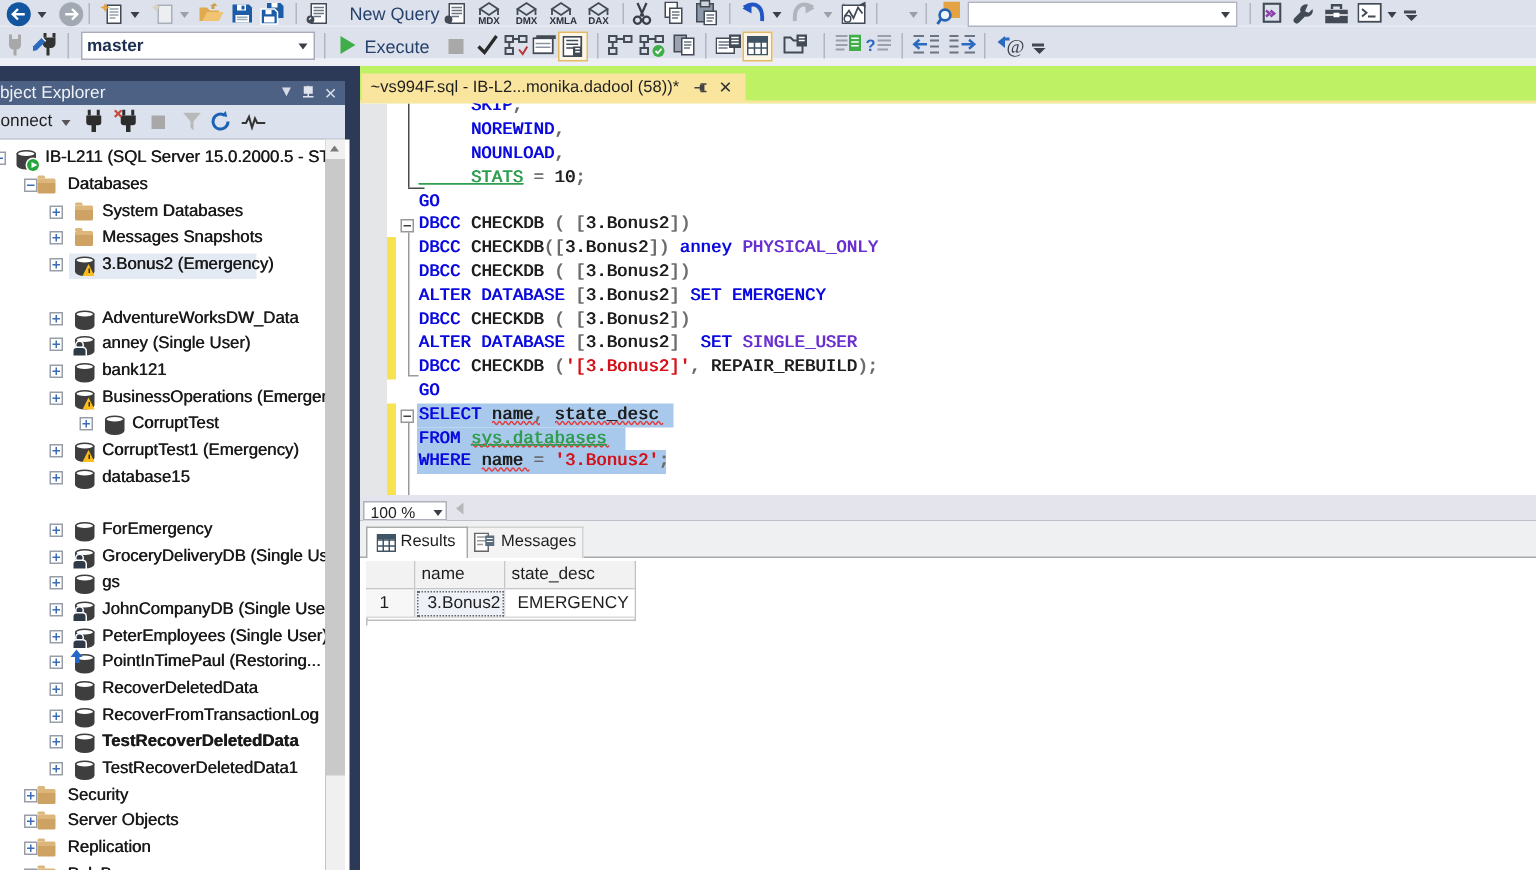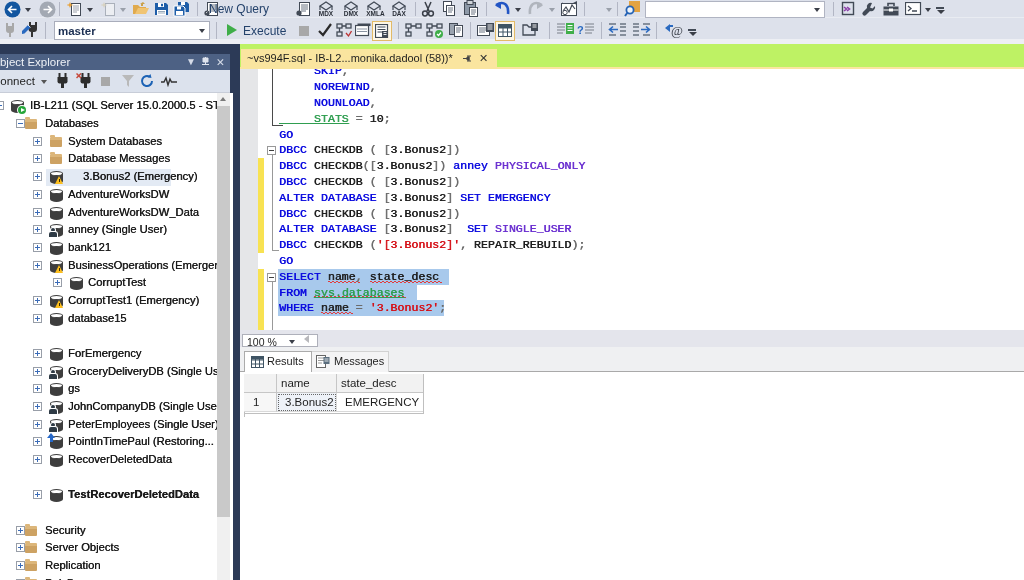--- a/index.html
+++ b/index.html
@@ -115,21 +115,21 @@
         <rect x="4" y="5.5" width="4" height="3" fill="#fff"></rect>
         <rect x="3" y="10" width="7" height="4" fill="#fff"></rect>
       </svg>
   <div class="vsep1" style="left:197px;"></div>
   <svg class="blob" style="left:204px;top:2px;" width="16" height="15">
         <rect x="3.5" y="0.5" width="10" height="13" fill="#fff" stroke="#424a56"></rect>
         <path d="M5 3h7M5 5h7M5 7h7M5 9h5" stroke="#6a7482" stroke-width="1"></path>
         <circle cx="3" cy="11" r="2.6" fill="#424a56"></circle>
         <path d="M2 11l1.4-1.2" stroke="#fff" stroke-width="0.8"></path>
       </svg>
-  <span class="tbtxt" style="left:209px;top:2px;text-align:center;">New Query</span>
+  <span class="tbtxt" style="left:233px;top:2px;text-align:center;">New Query</span>
   <svg class="blob" style="left:296px;top:2px;" width="16" height="15">
         <rect x="3.5" y="0.5" width="10" height="13" fill="#fff" stroke="#424a56"></rect>
         <path d="M5 3h7M5 5h7M5 7h7M5 9h5" stroke="#6a7482" stroke-width="1"></path>
         <circle cx="3" cy="11" r="2.6" fill="#424a56"></circle>
       </svg>
   <svg class="blob" style="left:317px;top:1px;" width="18" height="16">
         <path d="M3 5l6-4 6 4-6 4z" fill="none" stroke="#424a56" stroke-width="1.2"></path>
         <path d="M3 5v4M15 5v4" stroke="#424a56" stroke-width="1.2"></path>
         <text x="9.0" y="15" font-size="6.5" font-weight="bold" font-family="Liberation Sans" fill="#2a2f38" text-anchor="middle">MDX</text>
       </svg>
@@ -391,38 +391,30 @@
           <span class="t" style="left:45px;">Databases</span>
         </div>
     <div class="trow" style="top:39.5px;">
           <span class="folder" style="left:50px;"></span>
           <span class="exp plus" style="left:33px;"></span>
           <span class="t" style="left:68px;">System Databases</span>
         </div>
     <div class="trow" style="top:57.0px;">
           <span class="folder" style="left:50px;"></span>
           <span class="exp plus" style="left:33px;"></span>
-          <span class="t" style="left:68px;">Database Messages</span>
+          <span class="t" style="left:68px;">Messages Snapshots</span>
         </div>
     <div class="trow" style="top:75.0px;">
           <span class="db" style="left:50px;">
             <span class="body"></span>
             <span class="top"></span>
           </span>
           <span class="warn" style="left:55px;top:8px;"></span>
           <span class="exp plus" style="left:33px;"></span>
-          <span class="t" style="left:83px;">3.Bonus2 (Emergency)</span>
-        </div>
-    <div class="trow" style="top:93.0px;">
-          <span class="db" style="left:50px;">
-            <span class="body"></span>
-            <span class="top"></span>
-          </span>
-          <span class="exp plus" style="left:33px;"></span>
-          <span class="t" style="left:68px;">AdventureWorksDW</span>
+          <span class="t" style="left:68px;">3.Bonus2 (Emergency)</span>
         </div>
     <div class="trow" style="top:110.5px;">
           <span class="db" style="left:50px;">
             <span class="body"></span>
             <span class="top"></span>
           </span>
           <span class="exp plus" style="left:33px;"></span>
           <span class="t" style="left:68px;">AdventureWorksDW_Data</span>
         </div>
     <div class="trow" style="top:128.0px;">
@@ -529,27 +521,43 @@
         </div>
     <div class="trow" style="top:340.0px;">
           <span class="db" style="left:50px;">
             <span class="body"></span>
             <span class="top"></span>
           </span>
           <span class="uparr" style="left:47px;top:0px;"></span>
           <span class="exp plus" style="left:33px;"></span>
           <span class="t" style="left:68px;">PointInTimePaul (Restoring...</span>
         </div>
+    <div class="trow" style="top:375.5px;">
+          <span class="db" style="left:50px;">
+            <span class="body"></span>
+            <span class="top"></span>
+          </span>
+          <span class="exp plus" style="left:33px;"></span>
+          <span class="t" style="left:68px;">RecoverFromTransactionLog</span>
+        </div>
     <div class="trow" style="top:393.0px;">
           <span class="db" style="left:50px;">
             <span class="body"></span>
             <span class="top"></span>
           </span>
           <span class="exp plus" style="left:33px;"></span>
           <span class="t" style="left:68px;font-weight:bold;">TestRecoverDeletedData</span>
+        </div>
+    <div class="trow" style="top:411.0px;">
+          <span class="db" style="left:50px;">
+            <span class="body"></span>
+            <span class="top"></span>
+          </span>
+          <span class="exp plus" style="left:33px;"></span>
+          <span class="t" style="left:68px;">TestRecoverDeletedData1</span>
         </div>
     <div class="trow" style="top:428.5px;">
           <span class="folder" style="left:25px;"></span>
           <span class="exp plus" style="left:15.5px;"></span>
           <span class="t" style="left:45px;">Security</span>
         </div>
     <div class="trow" style="top:446.0px;">
           <span class="folder" style="left:25px;"></span>
           <span class="exp plus" style="left:15.5px;"></span>
           <span class="t" style="left:45px;">Server Objects</span>
@@ -629,21 +637,21 @@
 <span class="k">DBCC</span> CHECKDB <span class="g">( [</span>3.Bonus2<span class="g">])</span>
 <span class="k">ALTER DATABASE</span> <span class="g">[</span>3.Bonus2<span class="g">]</span>  <span class="k">SET</span> <span class="v">SINGLE_USER</span>
 <span class="k">DBCC</span> CHECKDB <span class="g">(</span><span class="s">'[3.Bonus2]'</span><span class="g">,</span> REPAIR_REBUILD<span class="g">);</span>
 <span class="k">GO</span>
 <span class="k">SELECT</span> name<span class="g">,</span> state_desc
 <span class="k">FROM</span> <span class="grn">sys.databases</span>
 <span class="k">WHERE</span> name <span class="g">=</span> <span class="s">'3.Bonus2'</span><span class="g">;</span></div>
   </div>
 
   <div class="abs" id="zoombar">
-    <div style="position:absolute;left:2px;top:3.5px;width:76px;height:13px;background:#fff;border:1px solid #aeb0ba;">
+    <div style="position:absolute;left:2px;top:3.5px;width:56px;height:13px;background:#fff;border:1px solid #aeb0ba;">
       <span style="position:absolute;left:4px;top:1px;font-size:10.5px;">100 %</span>
       <div class="ddown" style="left:46px;top:5px;"></div>
     </div>
     <div style="position:absolute;left:64px;top:5px;width:0;height:0;border-top:4px solid transparent;border-bottom:4px solid transparent;border-right:5px solid #b8b8bc;"></div>
   </div>
 
   <div class="abs" id="restabs">
     <div style="position:absolute;left:4px;top:4px;width:68px;height:21px;background:#fff;border:1px solid #ababab;border-bottom:none;"></div>
     <div style="position:absolute;left:72px;top:4px;width:77px;height:21px;background:#f4f4f5;border:1px solid #d2d2d2;border-bottom:none;border-left:none;"></div>
 

